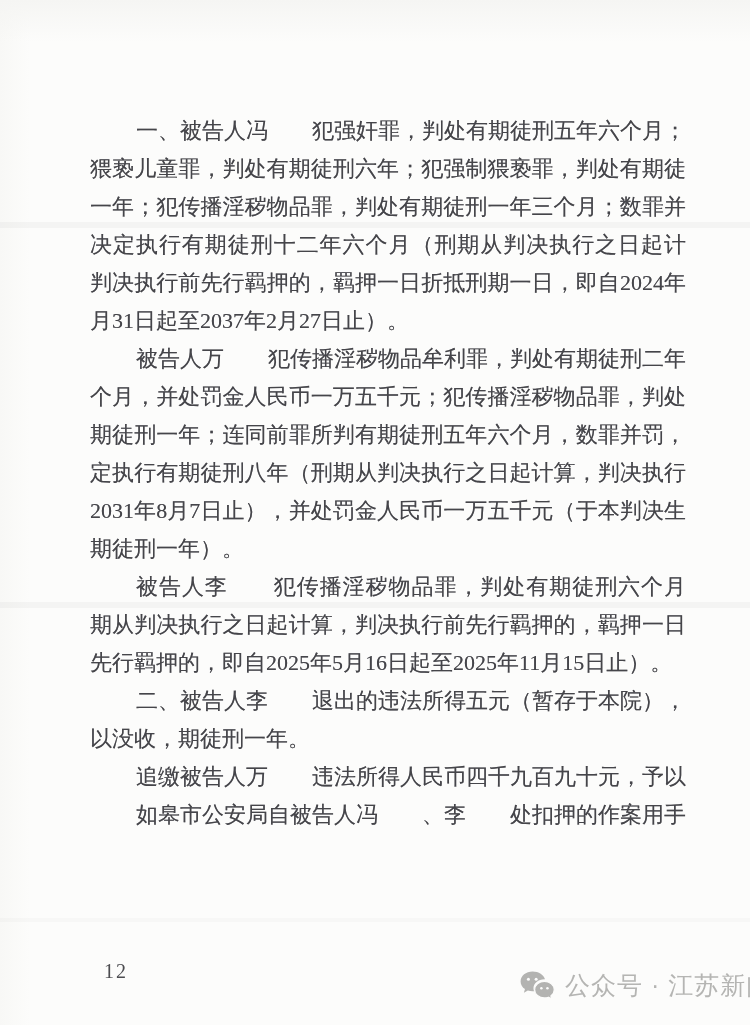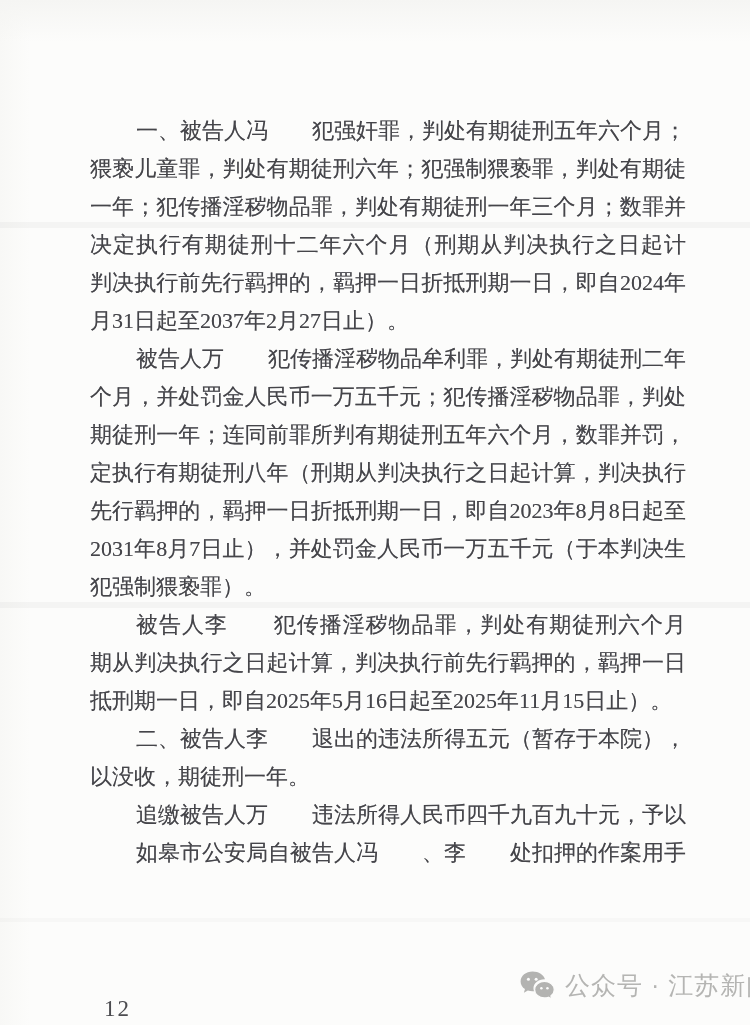--- a/index.html
+++ b/index.html
@@ -54,22 +54,22 @@
   .line.indent { text-indent: 46px; }
   .line.para-end {
     text-align: right;
     text-align-last: left;
     -moz-text-align-last: left;
   }
 
   .page-number {
     position: absolute;
     left: 104px;
-    top: 996px;
-    font-size: 23px;
+    top: 960px;
+    font-size: 20px;
     letter-spacing: 2px;
     color: #4c4c50;
   }
 
   .watermark {
     position: absolute;
     left: 519px;
     top: 969px;
     display: flex;
     align-items: center;
@@ -97,26 +97,25 @@
     <div class="line indent">一、被告人冯　　犯强奸罪，判处有期徒刑五年六个月；犯</div>
     <div class="line">猥亵儿童罪，判处有期徒刑六年；犯强制猥亵罪，判处有期徒刑</div>
     <div class="line">一年；犯传播淫秽物品罪，判处有期徒刑一年三个月；数罪并罚，</div>
     <div class="line">决定执行有期徒刑十二年六个月（刑期从判决执行之日起计算，</div>
     <div class="line">判决执行前先行羁押的，羁押一日折抵刑期一日，即自2024年8</div>
     <div class="line para-end">月31日起至2037年2月27日止）。</div>
     <div class="line indent">被告人万　　犯传播淫秽物品牟利罪，判处有期徒刑二年六</div>
     <div class="line">个月，并处罚金人民币一万五千元；犯传播淫秽物品罪，判处有</div>
     <div class="line">期徒刑一年；连同前罪所判有期徒刑五年六个月，数罪并罚，决</div>
     <div class="line">定执行有期徒刑八年（刑期从判决执行之日起计算，判决执行前</div>
-    <div class="line">先行羁押的，羁押一日折抵刑期一日，即自2023年8月8日起至</div>
     <div class="line">2031年8月7日止），并处罚金人民币一万五千元（于本判决生效</div>
-    <div class="line para-end">犯强制猥亵罪）。</div>
+    <div class="line para-end">期徒刑一年）。</div>
     <div class="line indent">被告人李　　犯传播淫秽物品罪，判处有期徒刑六个月（刑</div>
     <div class="line">期从判决执行之日起计算，判决执行前先行羁押的，羁押一日折</div>
-    <div class="line para-end">抵刑期一日，即自2025年5月16日起至2025年11月15日止）。</div>
+    <div class="line para-end">先行羁押的，即自2025年5月16日起至2025年11月15日止）。</div>
     <div class="line indent">二、被告人李　　退出的违法所得五元（暂存于本院），予</div>
     <div class="line para-end">以没收，期徒刑一年。</div>
     <div class="line indent">追缴被告人万　　违法所得人民币四千九百九十元，予以没</div>
     <div class="line indent">如皋市公安局自被告人冯　　、李　　处扣押的作案用手机</div>
   </main>
 
   <div class="page-number">12</div>
 
   <div class="watermark">
     <span class="wechat-icon">

